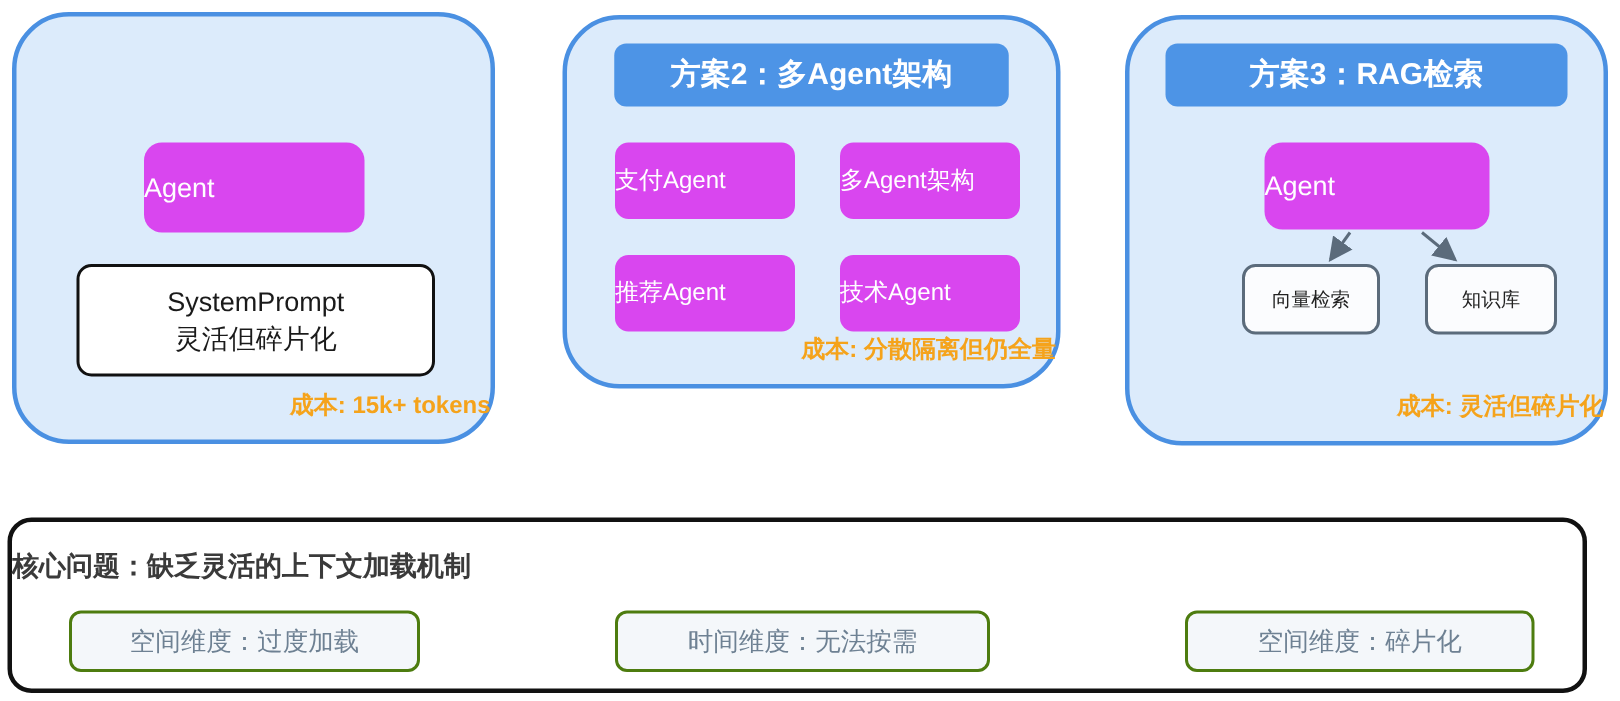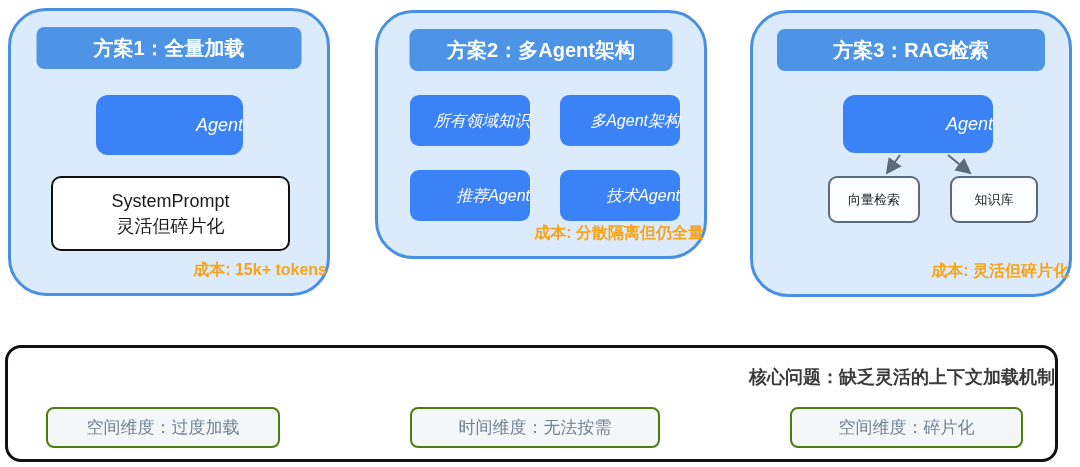--- a/index.html
+++ b/index.html
@@ -29,26 +29,25 @@
     background: #4d94e6;
     color: #ffffff;
     font-size: 20px;
     font-weight: bold;
     text-align: center;
     white-space: nowrap;
   }
   .dark-box {
     position: absolute;
     box-sizing: border-box;
-    background: #3b82f6;
+    background: #d946ef;
     color: #ffffff;
     border-radius: 12px;
-    text-align: right;
+    text-align: left;
     font-size: 18px;
-    font-style: italic;
   }
   .dark-box.small { border-radius: 9px; font-size: 16px; }
   .prompt-box {
     position: absolute;
     box-sizing: border-box;
     background: #ffffff;
     border: 2px solid #111111;
     border-radius: 10px;
     color: #1a1a1a;
     font-size: 18px;
@@ -88,21 +87,21 @@
     box-sizing: border-box;
     background: #ffffff;
     border: 3px solid #111111;
     border-radius: 16px;
   }
   .bottom-title {
     position: absolute;
     top: 17px;
     left: 0;
     right: 0;
-    text-align: right;
+    text-align: left;
     font-size: 18px;
     font-weight: bold;
     color: #3a3a3a;
   }
   .dim-box {
     position: absolute;
     top: 59px;
     height: 41px;
     line-height: 37px;
     box-sizing: border-box;
@@ -113,32 +112,31 @@
     font-size: 17px;
     text-align: center;
   }
 </style>
 </head>
 <body>
 
 <div class="canvas">
 
   <section class="panel" style="left:8px; top:8px; width:322px; height:288px;">
-    <div class="panel-header" style="width:265px;">方案1：全量加载</div>
     <div class="dark-box" style="left:85px; top:84px; width:147px; height:60px; line-height:60px;">Agent</div>
     <div class="prompt-box" style="left:40px; top:165px; width:239px; height:75px;">
       <div>SystemPrompt</div>
       <div>灵活但碎片化</div>
     </div>
     <div class="cost">成本: 15k+ tokens</div>
   </section>
 
   <section class="panel" style="left:375px; top:10px; width:332px; height:249px;">
     <div class="panel-header" style="width:263px;">方案2：多Agent架构</div>
-    <div class="dark-box small" style="left:32px; top:82px; width:120px; height:51px; line-height:51px;">所有领域知识</div>
+    <div class="dark-box small" style="left:32px; top:82px; width:120px; height:51px; line-height:51px;">支付Agent</div>
     <div class="dark-box small" style="left:182px; top:82px; width:120px; height:51px; line-height:51px;">多Agent架构</div>
     <div class="dark-box small" style="left:32px; top:157px; width:120px; height:51px; line-height:51px;">推荐Agent</div>
     <div class="dark-box small" style="left:182px; top:157px; width:120px; height:51px; line-height:51px;">技术Agent</div>
     <div class="cost">成本: 分散隔离但仍全量</div>
   </section>
 
   <section class="panel" style="left:750px; top:10px; width:322px; height:287px;">
     <div class="panel-header" style="width:268px;">方案3：RAG检索</div>
     <div class="dark-box" style="left:90px; top:82px; width:150px; height:58px; line-height:58px;">Agent</div>
     <svg class="arrows-svg" width="322" height="287" viewBox="0 0 322 287">

